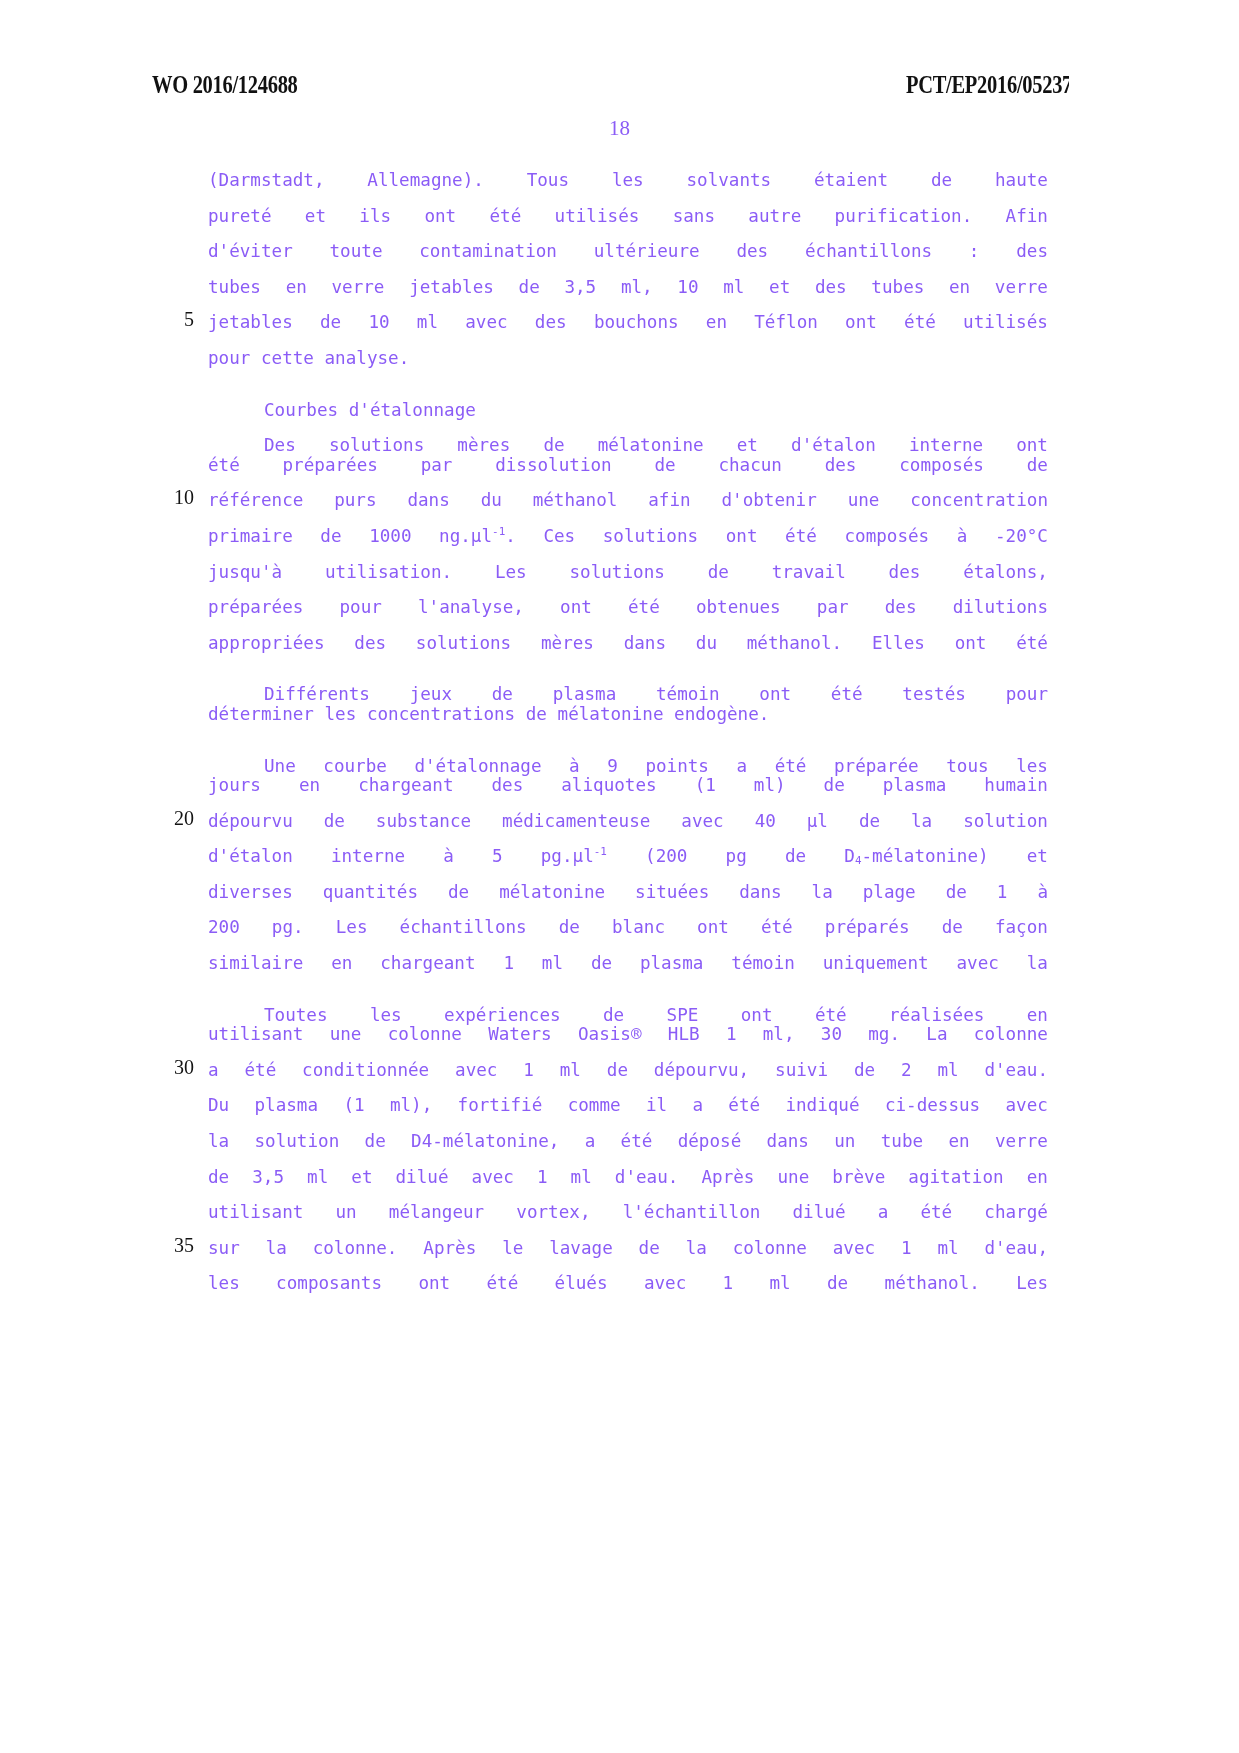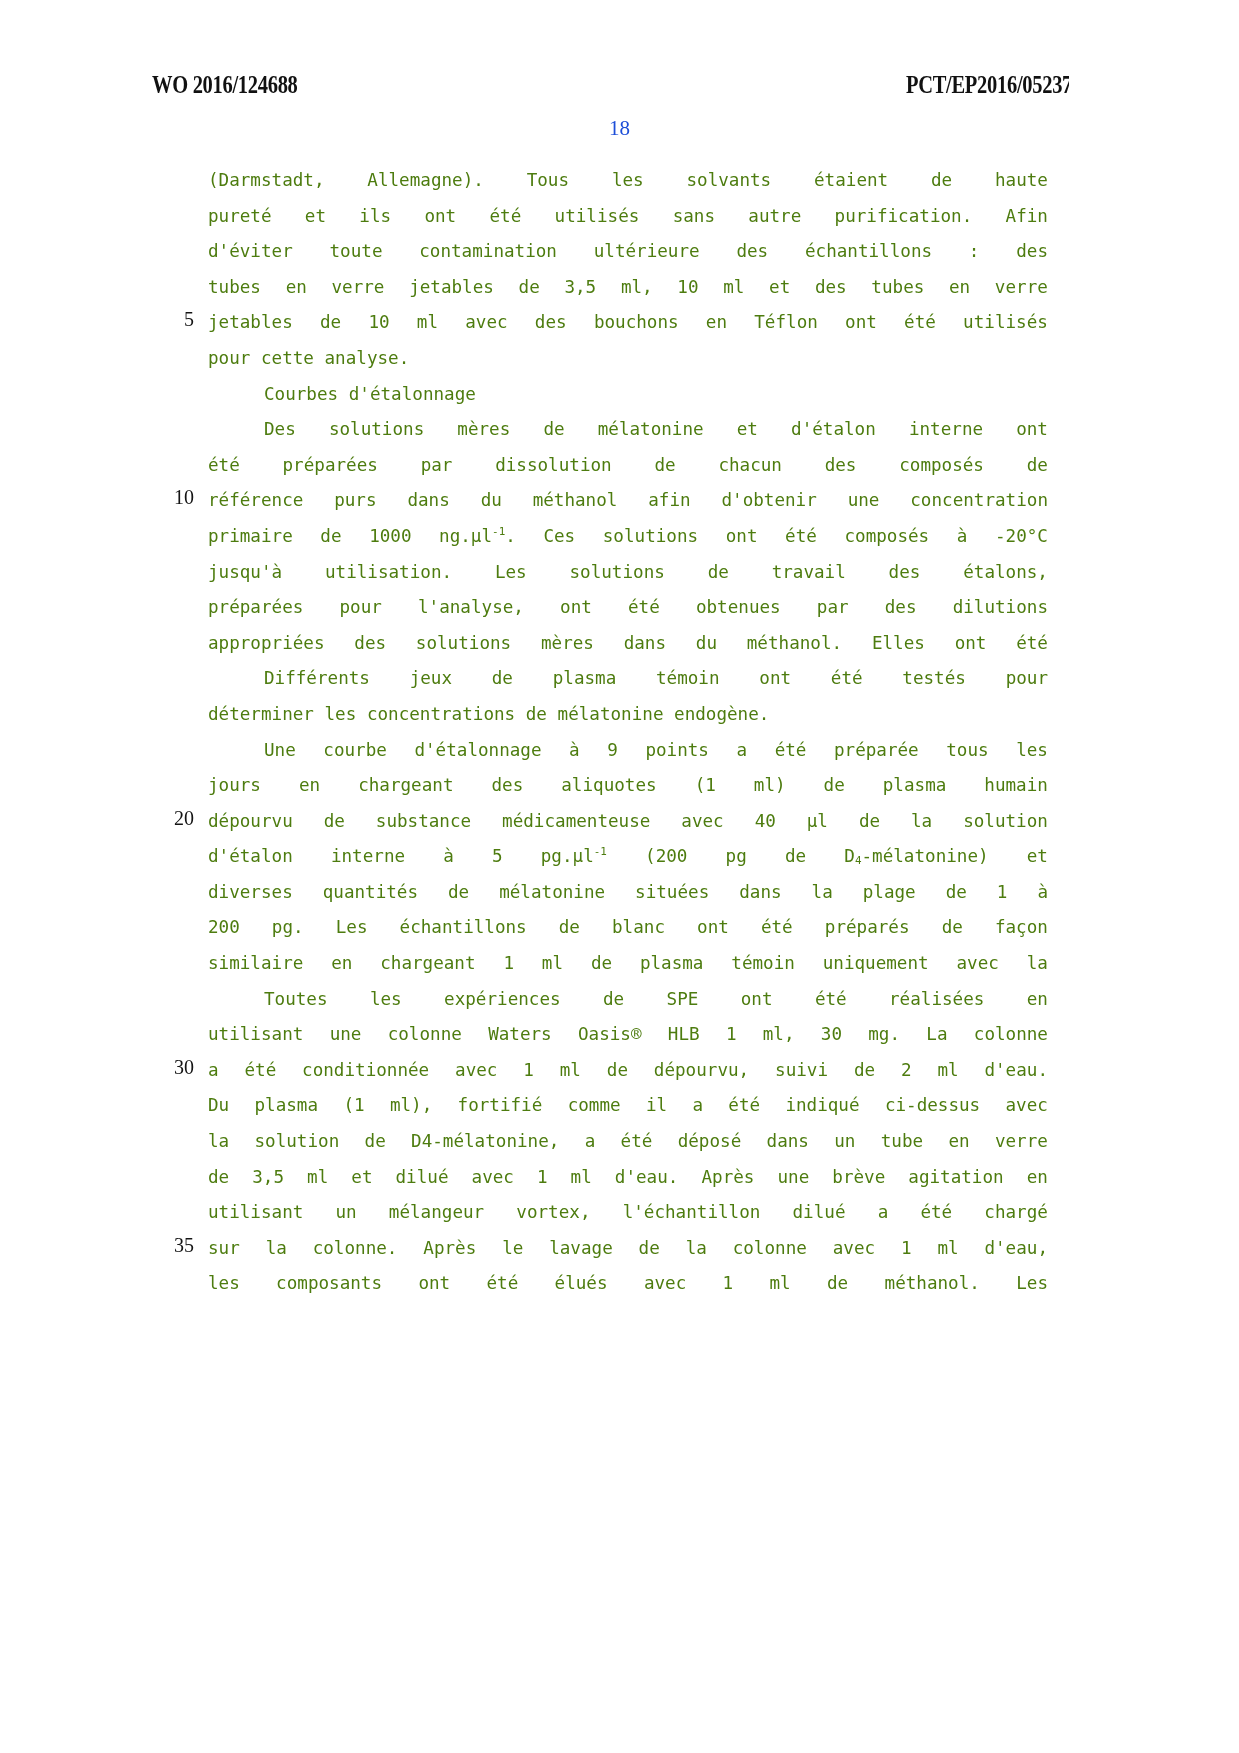--- a/index.html
+++ b/index.html
@@ -38,21 +38,21 @@
 
   
   .page-number {
     position: absolute;
     top: 116px;
     left: 0;
     width: 1239px;
     text-align: center;
     font-family: "Liberation Serif", "DejaVu Serif", serif;
     font-size: 21px;
-    color: #1d4ed8;
+    color: #8b5cf6;
   }
 
   
   .body-block {
     position: absolute;
     top: 163px;
     left: 150px;
     width: 900px;
   }
 
@@ -73,33 +73,33 @@
     transform-origin: left top;
   }
   .line-text {
     position: absolute;
     left: 58px;
     top: 0;
     width: 840px;
     font-family: "DejaVu Sans Mono", "Liberation Mono", monospace;
     font-size: 17.6px;
     line-height: 35.6px;
-    color: #4d7c0f;
+    color: #8b5cf6;
     white-space: pre;
     letter-spacing: 0px;
   }
   
   .line-text.just {
     white-space: normal;
     display: flex;
     justify-content: space-between;
   }
   .line-text.just > span { white-space: pre; }
 
-  .line-text.indent { left: 114px; width: 784px; }
+  .line-text.indent { left: 114px; width: 784px; margin-top: 16px; }
 
   sup.mk { font-size: 0.62em; vertical-align: 0.62em; line-height: 0; }
   sub.mk { font-size: 0.62em; vertical-align: -0.18em; line-height: 0; }
 
   
   .edge-rule {
     position: absolute;
     top: 18px;
     left: 1085px;
     width: 0;

